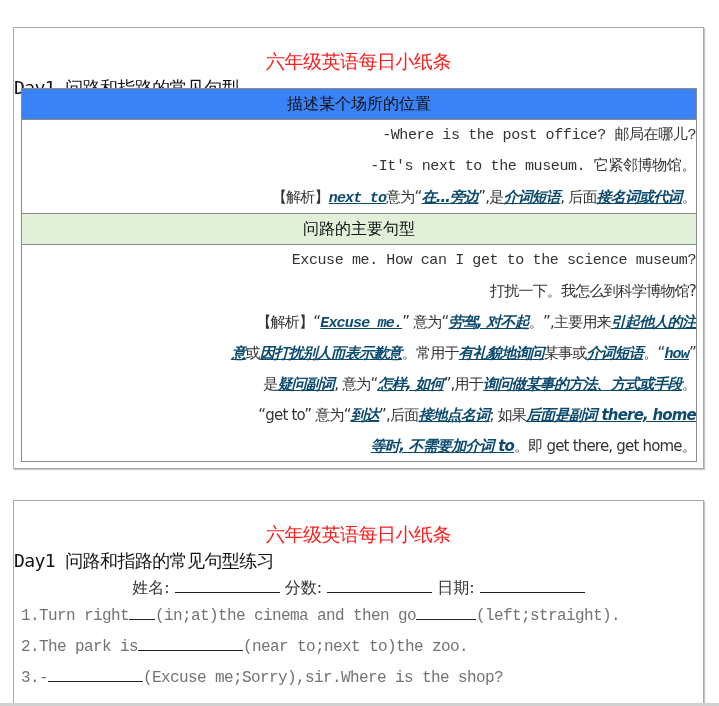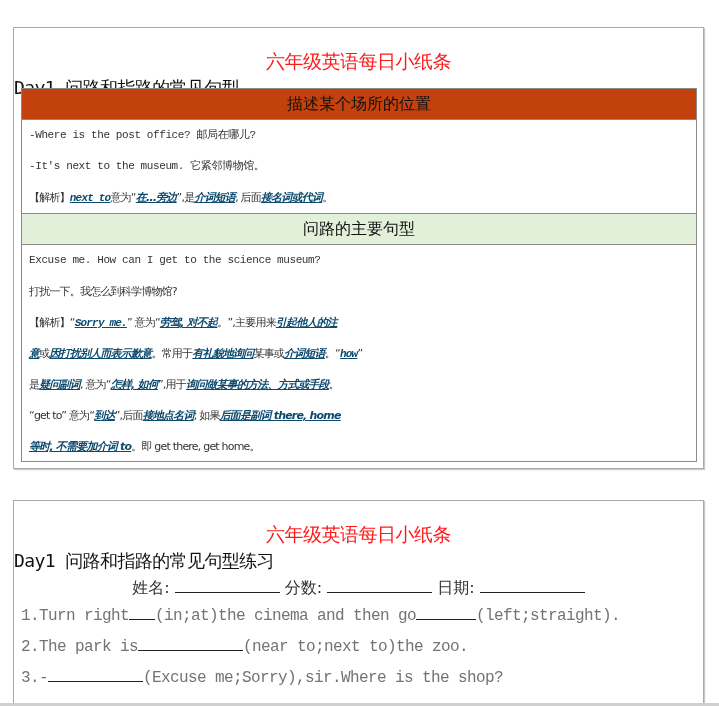--- a/index.html
+++ b/index.html
@@ -5,23 +5,23 @@
   html, body { margin:0; padding:0; background:#ffffff; }
   body { width:719px; height:706px; position:relative; overflow:hidden; font-family:"DejaVu Serif", serif; color:#222; }
   .card { position:absolute; left:13px; width:689px; border:1px solid #a9a9a9; box-shadow:1px 1px 1px #c8c8c8; background:#fff; }
   .card1 { top:27px; height:440px; }
   .card2 { top:500px; height:220px; border-bottom:none; }
   .title-red { text-align:center; color:#ff1a1a; font-size:19px; line-height:26px; margin-top:20px; font-family:"DejaVu Sans", sans-serif; letter-spacing:-0.5px; }
   .title-black { text-align:left; color:#111; font-size:18px; line-height:28px; font-family:"DejaVu Sans Mono", monospace; letter-spacing:-0.6px; }
   .inner { position:absolute; left:7px; width:674px; border:1px solid #8a8a8a; }
   .inner1 { top:60px; height:372px; }
   .hdr { text-align:center; font-size:16px; line-height:30px; height:30px; border-bottom:1px solid #8a8a8a; font-family:"DejaVu Sans", sans-serif; color:#111; }
-  .hdr.blue { background:#c2410c; }
+  .hdr.blue { background:#3b82f6; }
   .hdr.green { background:#e2efd9; border-top:1px solid #8a8a8a; }
-  .row { font-size:11px; line-height:31px; height:31px; padding-left:7px; white-space:nowrap; overflow:hidden; font-family:"Liberation Mono", monospace; color:#333; letter-spacing:-0.4px; }
+  .row { font-size:15px; line-height:31px; height:31px; padding-left:7px; white-space:nowrap; overflow:hidden; font-family:"Liberation Mono", monospace; color:#333; letter-spacing:-0.4px;text-align:right; }
   .cjk { font-family:"DejaVu Sans", sans-serif; letter-spacing:-0.8px; }
   .em { font-weight:bold; font-style:italic; text-decoration:underline; color:#0c4a6e; }
   .blank { display:inline-block; border-bottom:1px solid #222; height:16px; vertical-align:baseline; }
   .meta-row { text-align:center; font-size:16px; line-height:26px; font-family:"DejaVu Sans", sans-serif; color:#333; }
   .sec-row { position:relative; height:30px; font-size:16px; line-height:30px; padding-left:7px; font-family:"DejaVu Sans", sans-serif; color:#333; }
   .wechat { position:absolute; left:330px; top:0; color:#222; }
   .q { font-size:16px; line-height:31px; padding-left:7px; white-space:nowrap; font-family:"Liberation Mono", monospace; color:#737373; letter-spacing:-0.6px; }
   .bottom-bar { position:absolute; left:0; top:703px; width:719px; height:3px; background:#d0d0d0; }
 </style>
 </head>
@@ -37,21 +37,21 @@
     <div class="row">-It's next to the museum.  它紧邻博物馆。</div>
     <div class="row cjk">
       <span>【解析】</span><span class="em" style="font-family:'Liberation Mono',monospace;">next to</span><span>意为“</span><span class="em">在…旁边</span><span>”,是</span><span class="em">介词短语</span><span>, 后面</span><span class="em">接名词或代词</span><span>。</span>
     </div>
 
     <div class="hdr green">问路的主要句型</div>
     <div class="row">Excuse me. How can I get to the science museum?</div>
     <div class="row cjk">打扰一下。我怎么到科学博物馆?</div>
 
     <div class="row cjk">
-      <span>【解析】“</span><span class="em" style="font-family:'Liberation Mono',monospace;">Sorry me.</span><span>” 意为“</span><span class="em">劳驾, 对不起</span><span>。”,主要用来</span><span class="em">引起他人的注</span>
+      <span>【解析】“</span><span class="em" style="font-family:'Liberation Mono',monospace;">Excuse me.</span><span>” 意为“</span><span class="em">劳驾, 对不起</span><span>。”,主要用来</span><span class="em">引起他人的注</span>
     </div>
     <div class="row cjk">
       <span class="em">意</span><span>或</span><span class="em">因打扰别人而表示歉意</span><span>。常用于</span><span class="em">有礼貌地询问</span><span>某事或</span><span class="em">介词短语</span><span>。“</span><span class="em" style="font-family:'Liberation Mono',monospace;">how</span><span>”</span>
     </div>
     <div class="row cjk">
       <span>是</span><span class="em">疑问副词</span><span>, 意为“</span><span class="em">怎样, 如何</span><span>”,用于</span><span class="em">询问做某事的方法、方式或手段</span><span>。</span>
     </div>
     <div class="row cjk">
       <span>“get to” 意为“</span><span class="em">到达</span><span>”,后面</span><span class="em">接地点名词</span><span>; 如果</span><span class="em">后面是副词 there, home</span>
     </div>

